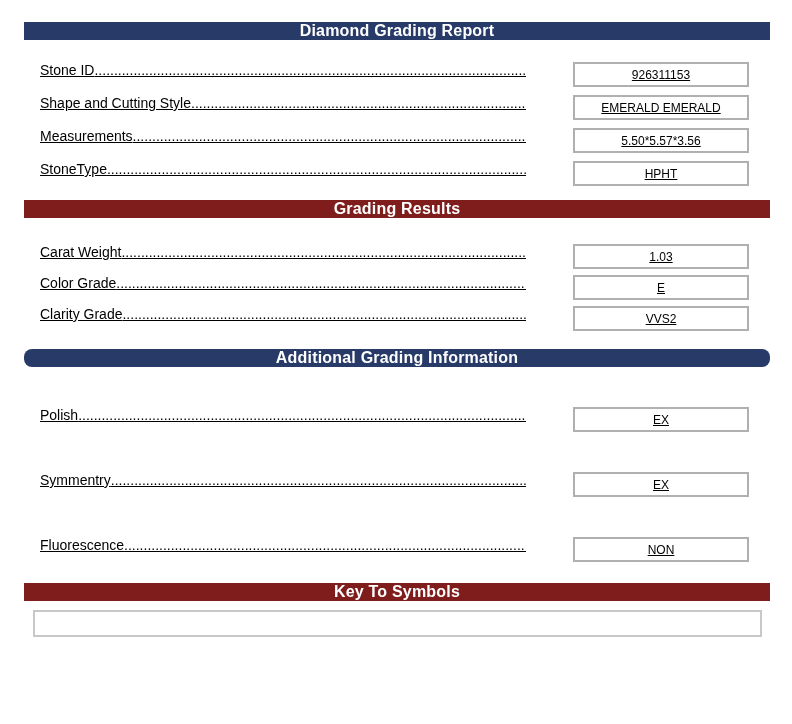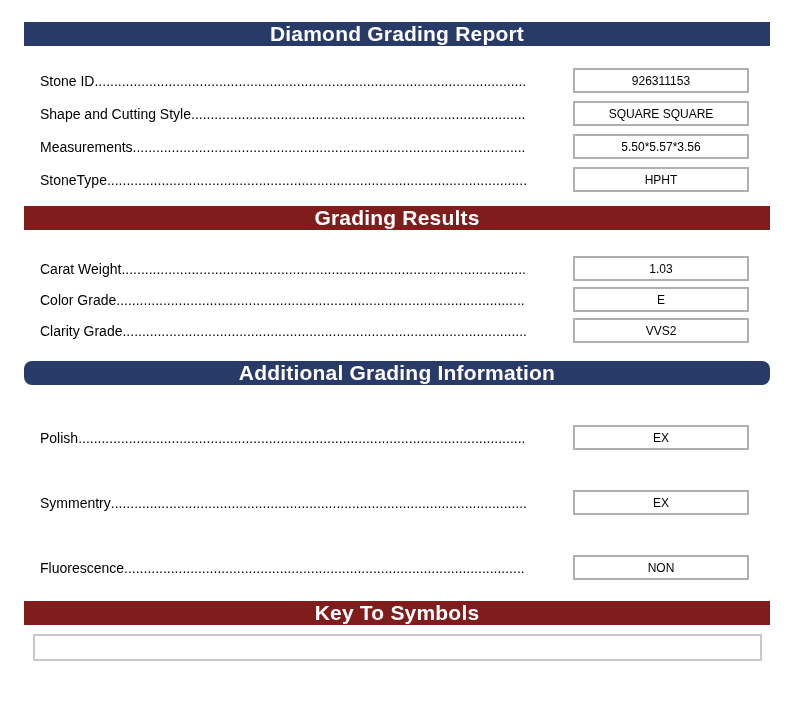--- a/index.html
+++ b/index.html
@@ -8,47 +8,47 @@
     position: relative;
     width: 792px;
     height: 724px;
     background: #ffffff;
     font-family: "Liberation Sans", sans-serif;
     color: #000000;
     padding: 22px 22px 0 24px;
     overflow: hidden;
   }
   .bar {
-    height: 24px;
+    height: 18px;
     display: flex;
     align-items: center;
     justify-content: center;
     color: #ffffff;
-    font-size: 21px;
+    font-size: 16px;
     font-weight: bold;
     letter-spacing: 0.2px;
   }
   .bar.navy { background: #283a68; }
   .bar.gray { background: #7f1d1d; }
 
   .rows { }
   .rows-1 { margin-top: 22px; }
   .rows-2 { margin-top: 26px; }
   .rows-3 { margin-top: 24px; }
   .bar-2 { margin-top: 14px; }
   .bar-3 { margin-top: 18px; border-radius: 8px; }
   .bar-4 { margin-top: 21px; align-items: flex-end; }
 
   .row {
     display: flex;
-    align-items: center;
     justify-content: space-between;
     height: 25px;
     padding-left: 16px;
     padding-right: 21px;
+    text-decoration: underline;
   }
   .rows-1 .row { margin-bottom: 8px; }
   .rows-2 .row { margin-bottom: 6px; }
   .rows-3 .row { margin-bottom: 7px; margin-top: 40px; }
 
   .label-wrap {
     width: 486px;
     flex: none;
     display: flex;
     overflow: hidden;
@@ -100,21 +100,21 @@
         <span class="label-text">Stone ID</span>
           <span class="leader"></span>
       </div>
       <div class="valbox">926311153</div>
     </div>
     <div class="row">
       <div class="label-wrap">
         <span class="label-text">Shape and Cutting Style</span>
           <span class="leader"></span>
       </div>
-      <div class="valbox">SQUARE SQUARE</div>
+      <div class="valbox">EMERALD EMERALD</div>
     </div>
     <div class="row">
       <div class="label-wrap">
         <span class="label-text">Measurements</span>
           <span class="leader"></span>
       </div>
       <div class="valbox">5.50*5.57*3.56</div>
     </div>
     <div class="row">
       <div class="label-wrap">

